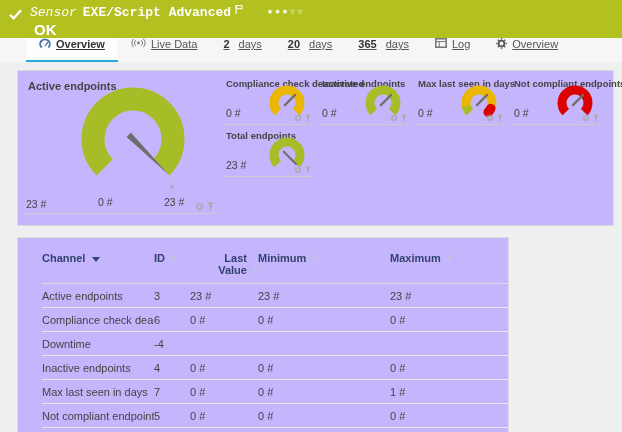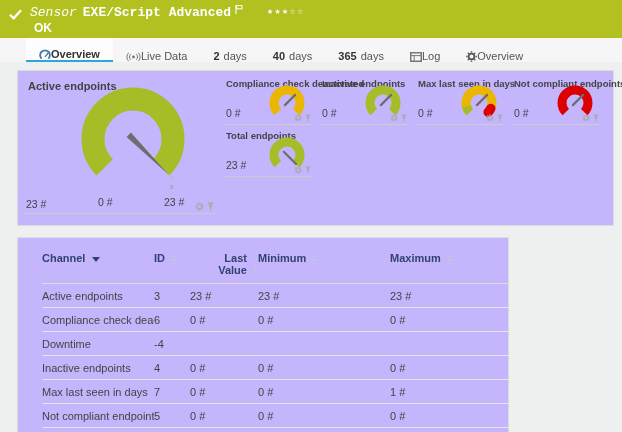--- a/index.html
+++ b/index.html
@@ -6,24 +6,24 @@
   .page{position:relative;width:622px;height:432px;background:#eef0f0;overflow:hidden;
         font-family:"Liberation Sans","DejaVu Sans",sans-serif;}
   
   .hdr{position:absolute;top:0;left:0;right:0;height:38px;background:#b2c120;}
   .hdr-check{position:absolute;left:9px;top:9px;}
   .hdr-line1{position:absolute;left:30px;top:5px;color:#fff;font-size:13px;white-space:nowrap;font-family:Liberation Mono, monospace;}
   .hdr-kind{font-style:italic;margin-right:6px;}
   .hdr-title{font-weight:bold;}
   .hdr-flag{margin-left:4px;vertical-align:top;}
   .hdr-stars{margin-left:24px;font-size:10px;letter-spacing:1.5px;position:relative;top:-2px;}
-  .hdr-ok{position:absolute;left:34px;top:21px;color:#fff;font-size:12px;font-weight:bold;}
+  .hdr-ok{position:absolute;left:34px;top:21px;color:#fff;font-size:15px;font-weight:bold;}
   
   .tabs{position:absolute;top:38px;left:0;right:0;height:24px;background:#f6f6f6;display:flex;padding-left:26px;}
-  .tab{display:flex;align-items:flex-end;padding:0 13px;font-size:11px;color:#555;cursor:pointer;box-sizing:border-box;}
+  .tab{display:flex;align-items:flex-start;gap:5px;padding:0 13px;font-size:11px;color:#555;cursor:pointer;box-sizing:border-box;text-decoration:underline;}
   .tab.active{background:#fdfdfd;border-bottom:2px solid #2ba7e0;color:#333;font-weight:bold;}
   .tab-num{font-weight:bold;color:#333;margin-right:4px;}
   
   .card{position:absolute;background:#c4b5fd;border:1px solid #dcdcdc;box-sizing:border-box;}
   .gauges-card{left:17px;top:70px;width:597px;height:156px;display:flex;padding:4px 6px;}
   
   .bigcell{position:relative;width:196px;height:100%;flex:none;}
   .bigtitle{font-size:11px;font-weight:bold;color:#444;padding:5px 0 0 4px;}
   .bigsvg{position:absolute;left:34px;top:12px;}
   .scale-lab{position:absolute;font-size:10.5px;color:#444;}
@@ -91,21 +91,21 @@
           </g>
           <circle cx="7.5" cy="5" r="1.4" fill="#777"></circle>
         </svg>
       <span>Live Data</span>
     </div>
     <div class="tab">
       <span class="tab-num">2</span>
       <span>days</span>
     </div>
     <div class="tab">
-      <span class="tab-num">40</span>
+      <span class="tab-num">20</span>
       <span>days</span>
     </div>
     <div class="tab">
       <span class="tab-num">365</span>
       <span>days</span>
     </div>
     <div class="tab">
       <svg width="12" height="10" viewBox="0 0 12 10">
           <rect x="0.75" y="0.75" width="10.5" height="8.5" fill="none" stroke="#777" stroke-width="1.5"></rect>
           <line x1="0.75" y1="3.6" x2="11.25" y2="3.6" stroke="#777" stroke-width="1"></line>

